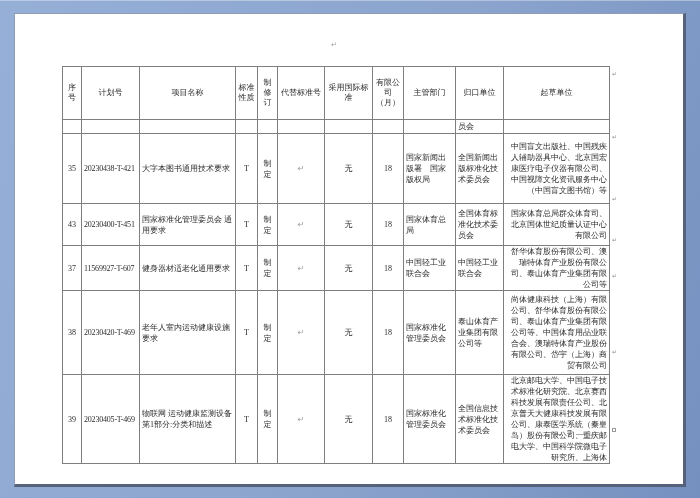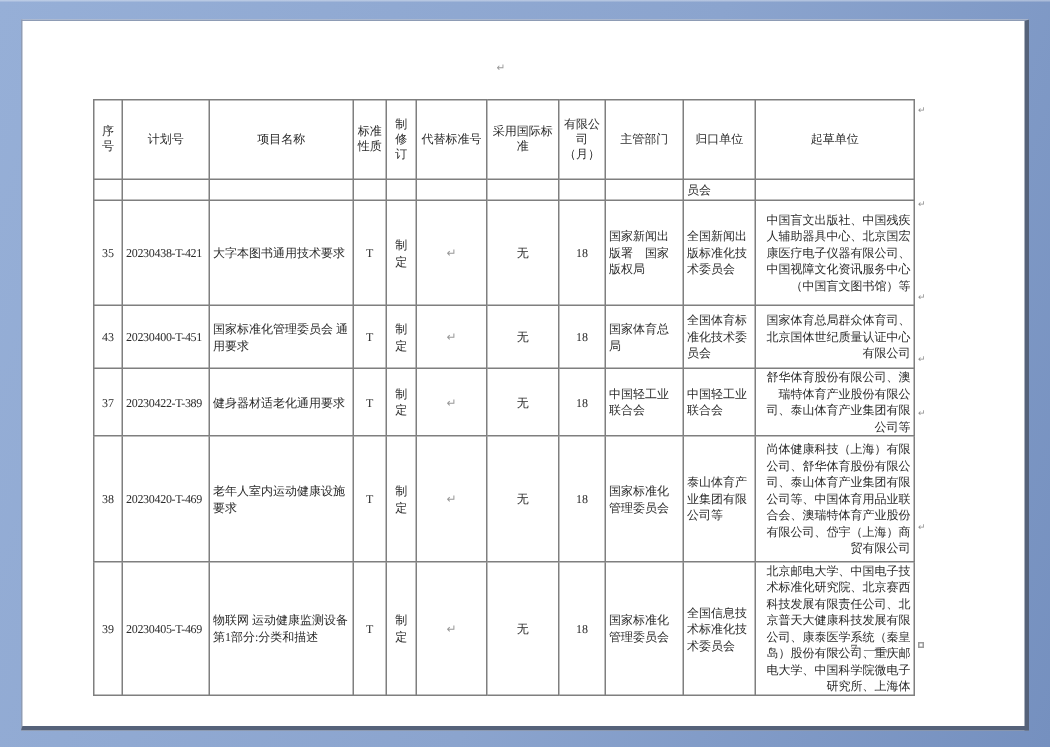--- a/index.html
+++ b/index.html
@@ -143,21 +143,21 @@
           <td class="c cell-mark">↵</td>
           <td class="c">无</td>
           <td class="c">18</td>
           <td class="l">国家体育总局</td>
           <td class="l">全国体育标准化技术委员会</td>
           <td class="col-drafters">国家体育总局群众体育司、北京国体世纪质量认证中心有限公司</td>
         </tr>
 
         <tr class="h-r2">
           <td class="c">37</td>
-          <td class="col-plan">20230422-T-389</td>
+          <td class="col-plan">11569927-T-607</td>
           <td class="l">健身器材适老化通用要求</td>
           <td class="c">T</td>
           <td class="c">制定</td>
           <td class="c cell-mark">↵</td>
           <td class="c">无</td>
           <td class="c">18</td>
           <td class="l">中国轻工业联合会</td>
           <td class="l">中国轻工业联合会</td>
           <td class="col-drafters">舒华体育股份有限公司、澳瑞特体育产业股份有限公司、泰山体育产业集团有限公司等</td>
         </tr>

